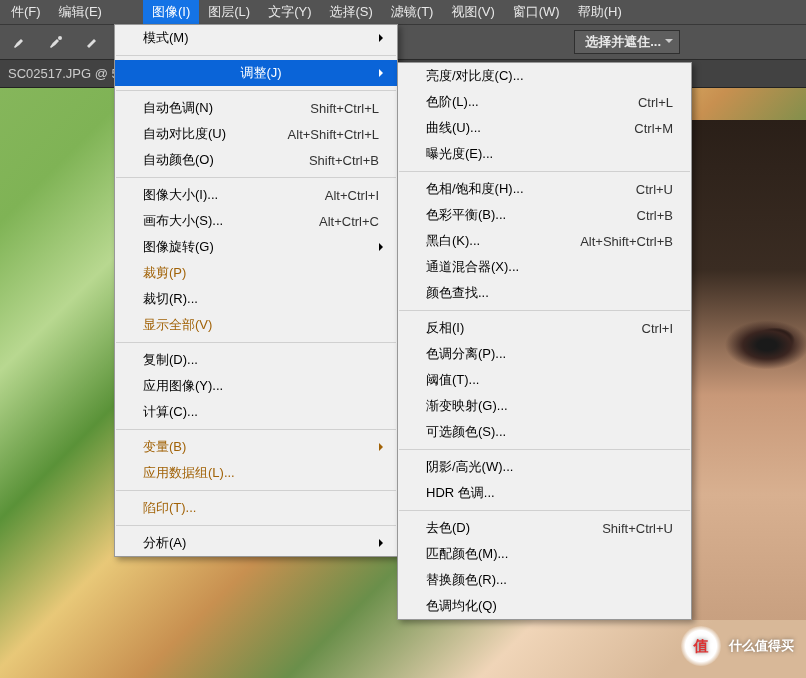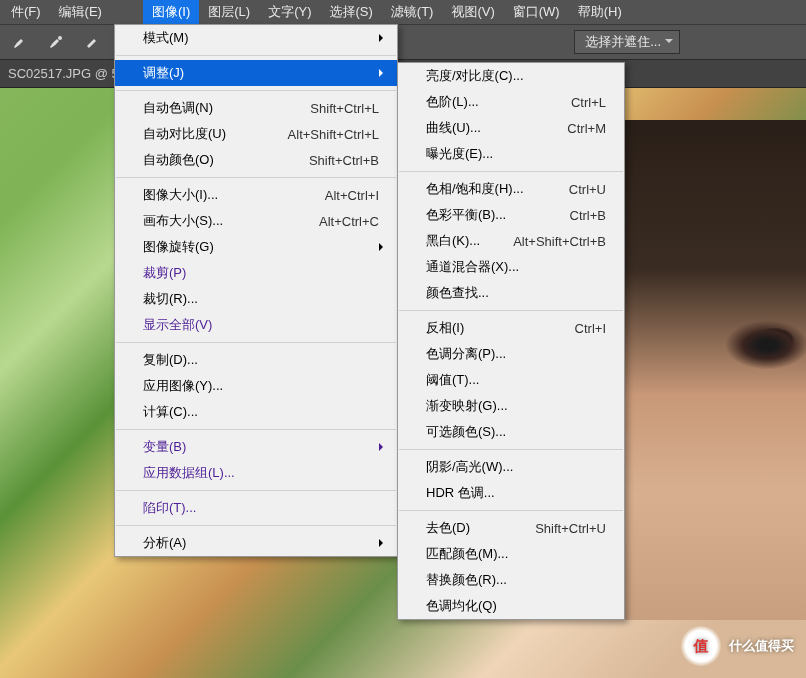--- a/index.html
+++ b/index.html
@@ -4,33 +4,33 @@
 <style>
 *{margin:0;padding:0;box-sizing:border-box;font-family:"Microsoft YaHei","SimSun",sans-serif;font-size:13px;}
 body{width:806px;height:678px;overflow:hidden;position:relative;background:#444;}
 .bg{position:absolute;inset:0;background:linear-gradient(135deg,#8ab85f 0%,#7fb355 15%,#b8d890 25%,#5a9238 35%,#e8c878 45%,#c89050 55%,#6a8f4a 65%,#f0d5b8 78%,#d8b898 90%);}
 .bg::after{content:"";position:absolute;right:0;top:120px;width:260px;height:500px;background:radial-gradient(ellipse 120px 70px at 85% 45%,#1a1a1a 8%,#3a2520 20%,transparent 35%),radial-gradient(ellipse 40px 25px at 88% 44%,#000 40%,transparent 50%),linear-gradient(180deg,#2a1f18 0%,#3a2c22 30%,#c89878 55%,#d8b090 75%,#c8a080 100%);}
 .menubar{position:relative;height:24px;background:#535353;display:flex;align-items:center;padding:12px 2px;color:#e8e8e8;}
 .menubar span{padding:3px 9px;cursor:default;}
 .menubar span.hl{background:#1473e6;color:#fff;margin-left:32px;}
 .toolbar{position:relative;height:36px;background:#535353;border-top:1px solid #383838;border-bottom:1px solid #2a2a2a;display:flex;align-items:center;padding:0 6px;gap:8px;}
 .toolbar .ico{width:28px;height:24px;display:flex;align-items:center;justify-content:center;color:#ddd;}
-.toolbar .combo{background:#5e5e5e;border:1px solid #2f2f2f;color:#e8e8e8;padding:2px 18px 2px 10px;position:relative;margin-left:auto;margin-right:120px;}
+.toolbar .combo{background:#5e5e5e;border:1px solid #2f2f2f;color:#e8e8e8;padding:2px 18px 2px 10px;position:relative;margin-left:auto;margin-right:120px;font-weight:bold;}
 .toolbar .combo::after{content:"";position:absolute;right:6px;top:8px;border:4px solid transparent;border-top-color:#ccc;}
 .tabstrip{position:relative;height:28px;background:#424242;color:#ccc;display:flex;align-items:center;padding:0 8px;border-bottom:1px solid #222;}
 .menu{position:absolute;background:#f0f0f0;border:1px solid #979797;box-shadow:3px 3px 6px rgba(0,0,0,.35);color:#000;}
 .menu .row{display:flex;align-items:center;height:26px;padding:0 18px 0 28px;white-space:nowrap;cursor:default;position:relative;}
-.menu .row.hl{background:#0a64d8;color:#fff;}
-.menu .row.dis{color:#4c1d95;align-items:center;}
+.menu .row.hl{background:#0a64d8;color:#fff;text-align:center;}
+.menu .row.dis{color:#a16207;align-items:center;}
 .menu .row .lbl{flex:1;}
 .menu .row .sc{color:#333;margin-left:24px;}
 .menu .row .sub::after{content:"";position:absolute;right:10px;top:9px;border:4px solid transparent;border-left-color:currentColor;}
 .menu .sep{height:1px;background:#d0d0d0;margin:4px 1px;}
 #m1{left:114px;top:24px;width:284px;}
-#m2{left:397px;top:62px;width:228px;}
+#m2{left:397px;top:62px;width:295px;}
 .watermark{position:absolute;right:12px;bottom:12px;display:flex;align-items:center;gap:8px;color:#fff;font-weight:600;font-size:20px;text-shadow:0 0 4px rgba(0,0,0,.5);}
 .watermark .badge{width:40px;height:40px;border-radius:50%;background:radial-gradient(circle,#fff 55%,rgba(255,255,255,.2) 70%);display:flex;align-items:center;justify-content:center;color:#d33;font-size:15px;font-weight:700;}
 </style>
 </head>
 <body>
 
 <div class="bg"></div>
 
 <div class="menubar" id="menubar">
     <span>件(F)</span>

